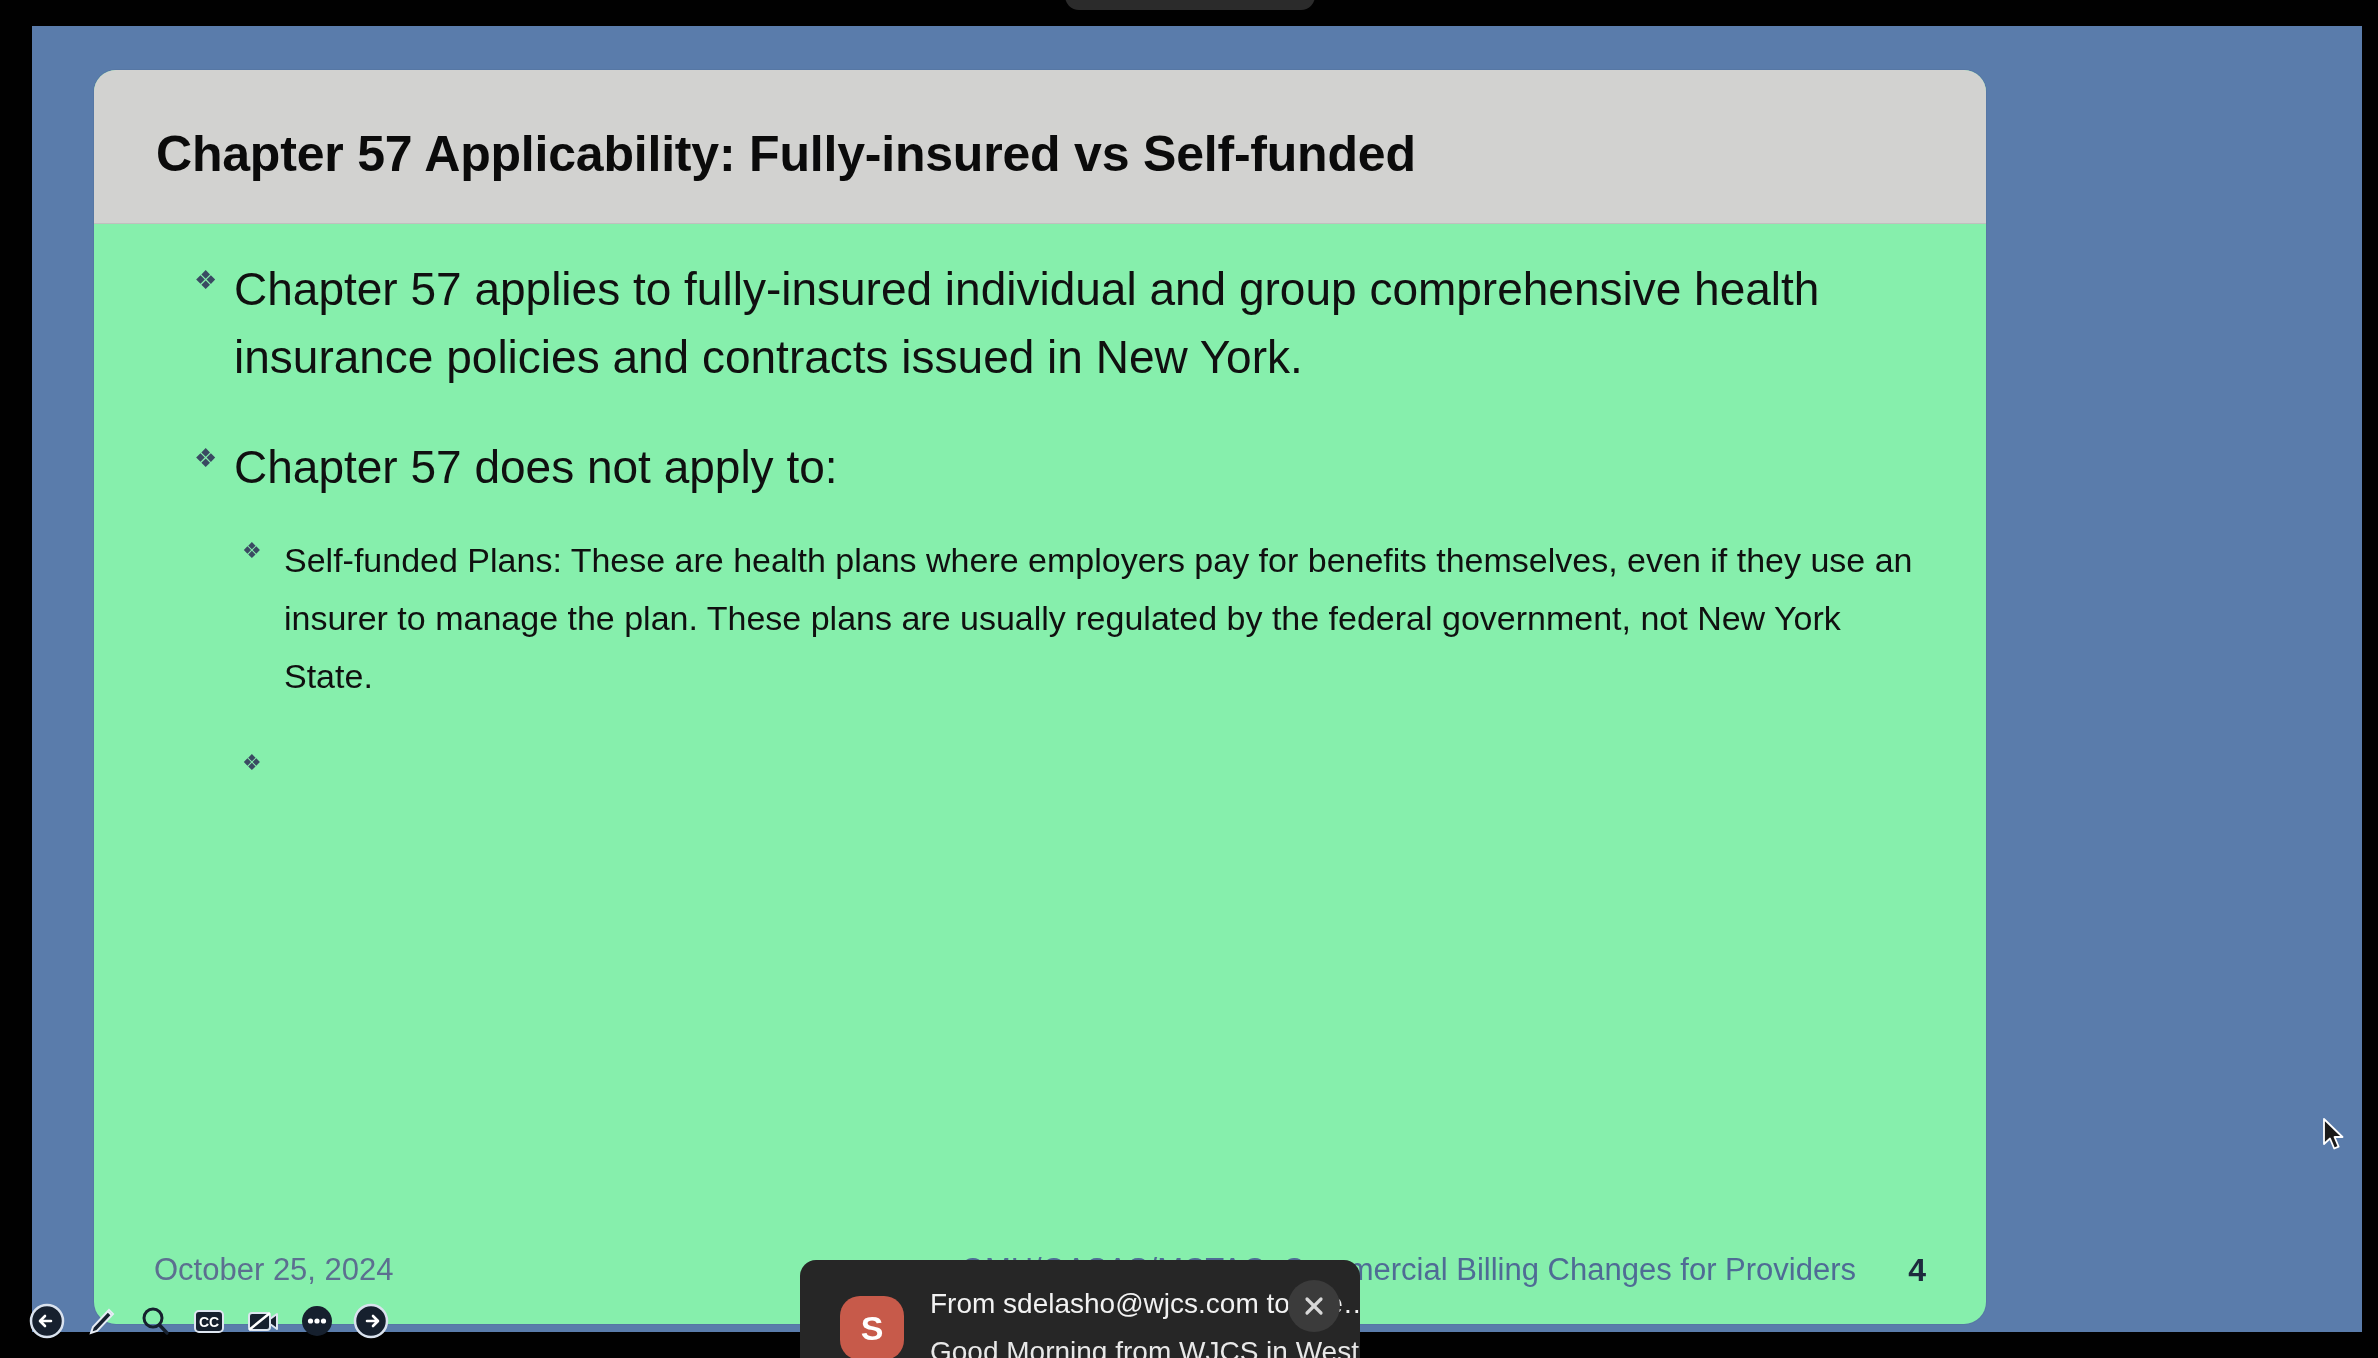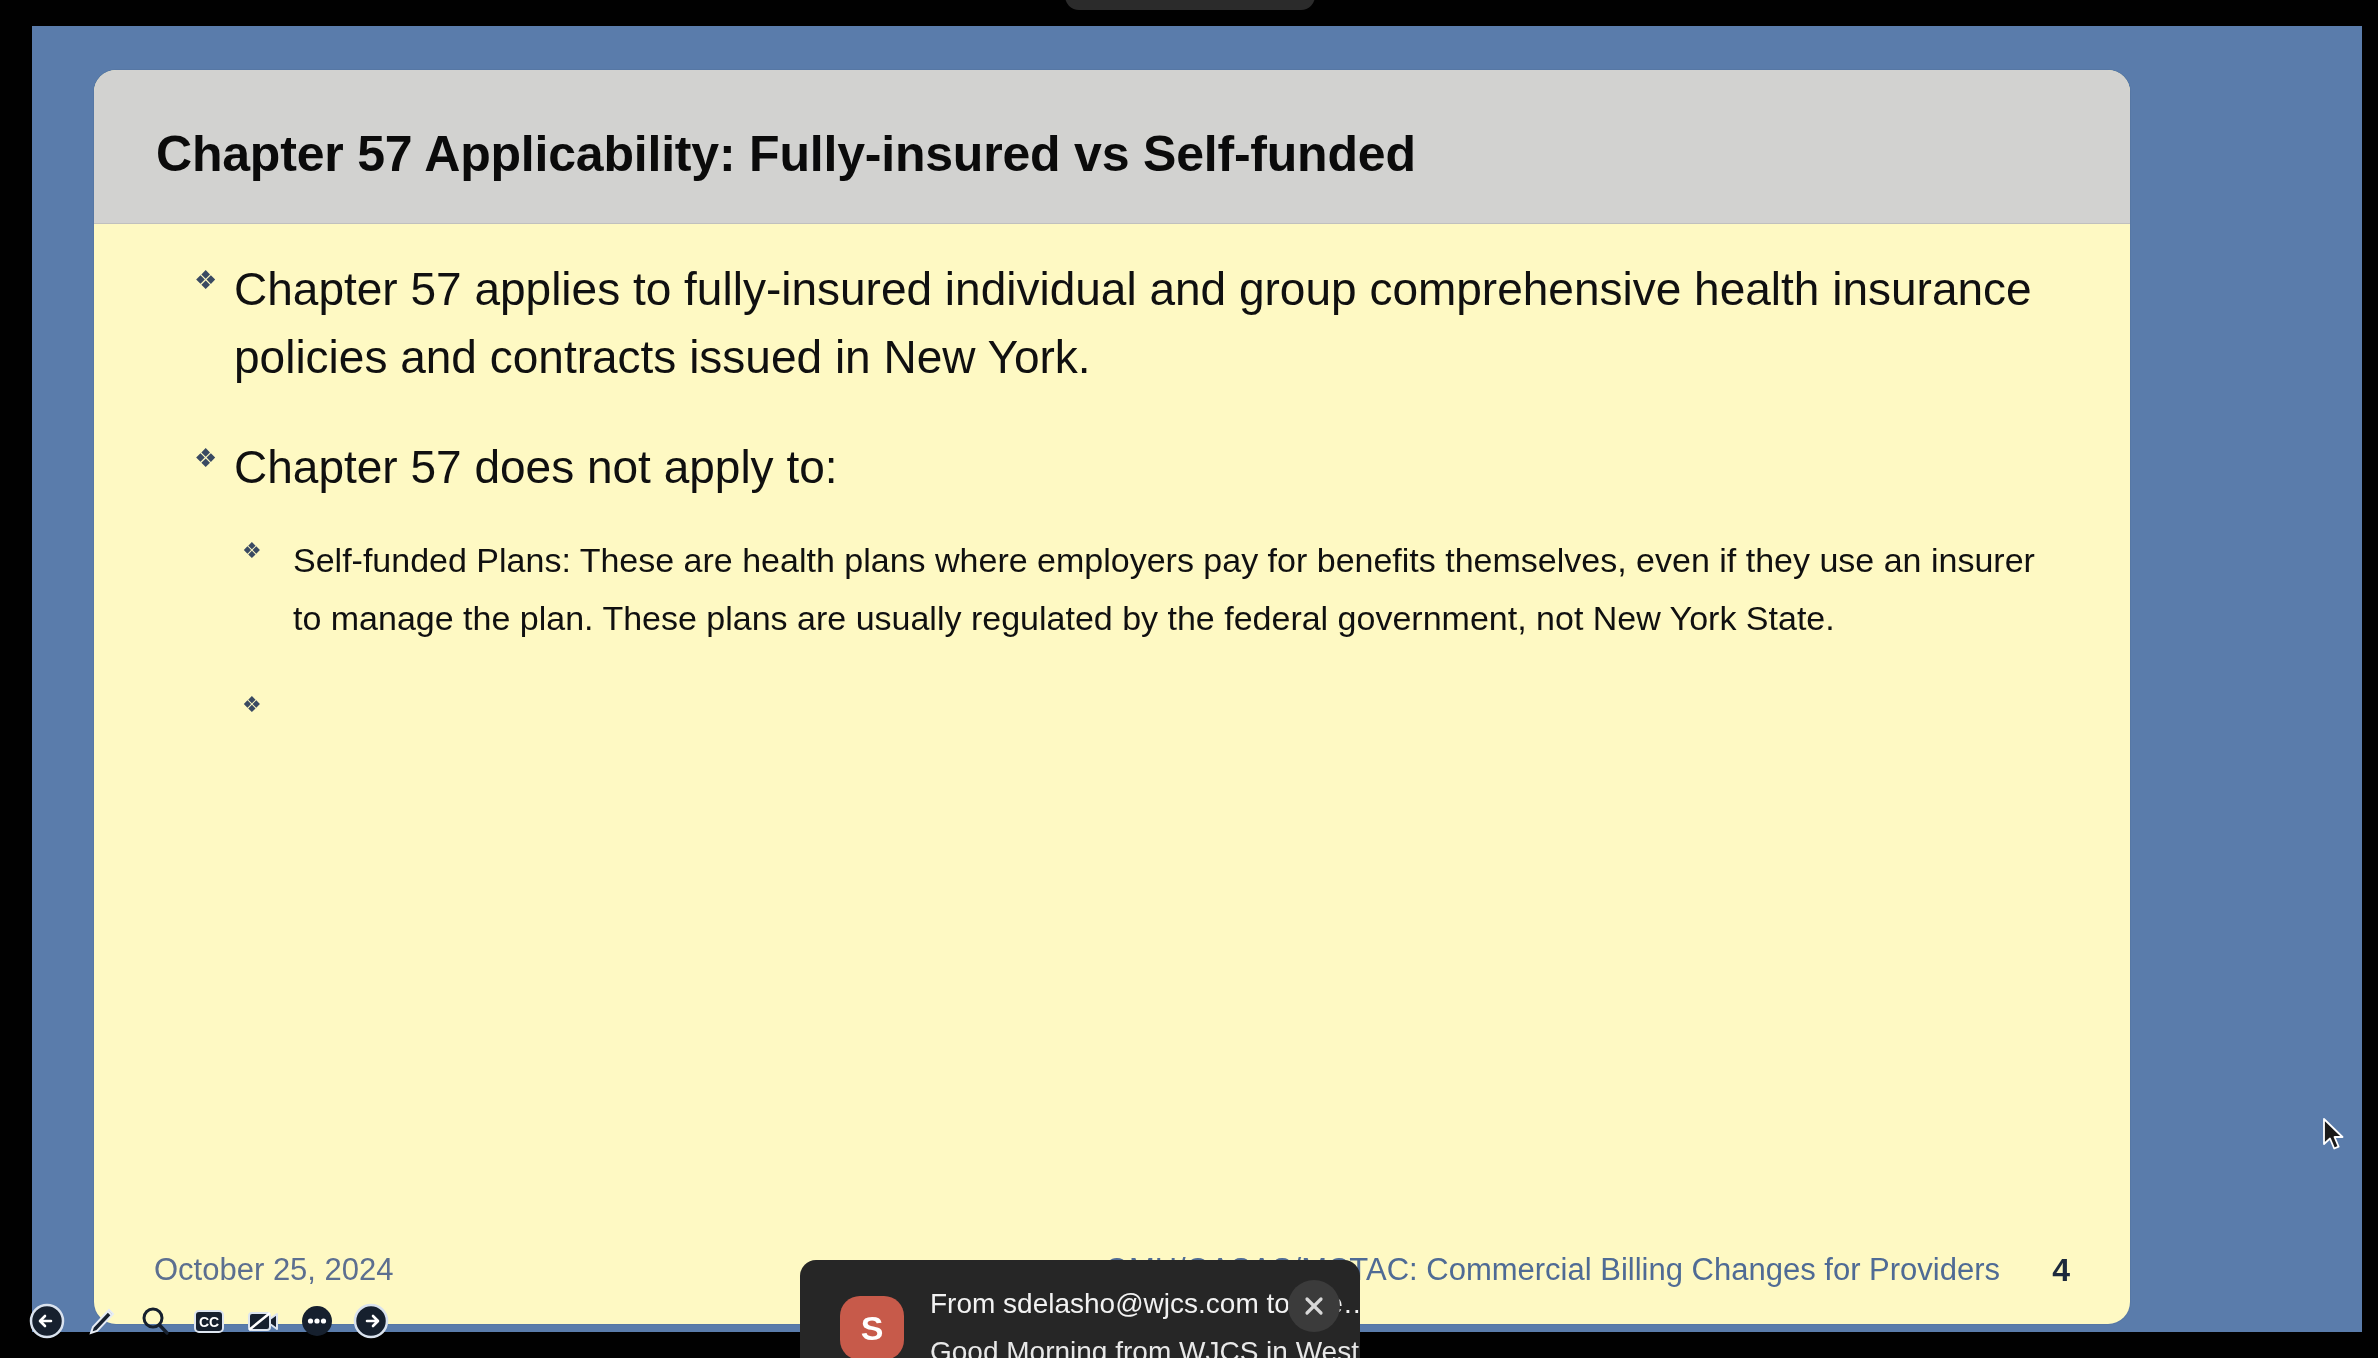--- a/index.html
+++ b/index.html
@@ -41,23 +41,23 @@
     width: 2330px;
     height: 1306px;
     background: #5a7cab;
   }
 
   
   #slide {
     position: absolute;
     left: 62px;
     top: 44px;
-    width: 2036px;
+    width: 1892px;
     height: 1254px;
-    background: #fef9c3;
+    background: #86efac;
     border-radius: 22px;
     overflow: hidden;
     box-shadow: 0 0 0 1px rgba(0,0,0,0.04);
   }
 
   
   #title-band {
     position: absolute;
     left: 0;
     top: 0;
@@ -121,21 +121,20 @@
     top: 9px;
     font-size: 22px;
     color: #3a4a62;
     line-height: 1;
   }
   .bullet-l2 .text {
     font-size: 34px;
     line-height: 58px;
     color: #101010;
     max-width: 1920px;
-    margin-left: 9px;
   }
 
   #b1 { margin-top: 32px; }
   #b2 { margin-top: 42px; }
   #s1 { margin-top: 30px; }
   #s2 { margin-top: 38px; }
 
   
   #slide-footer {
     position: absolute;

